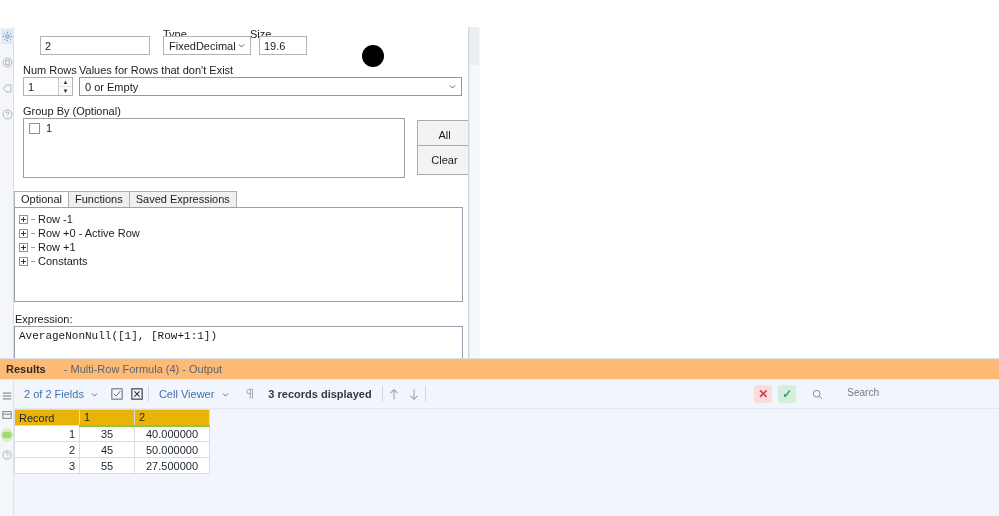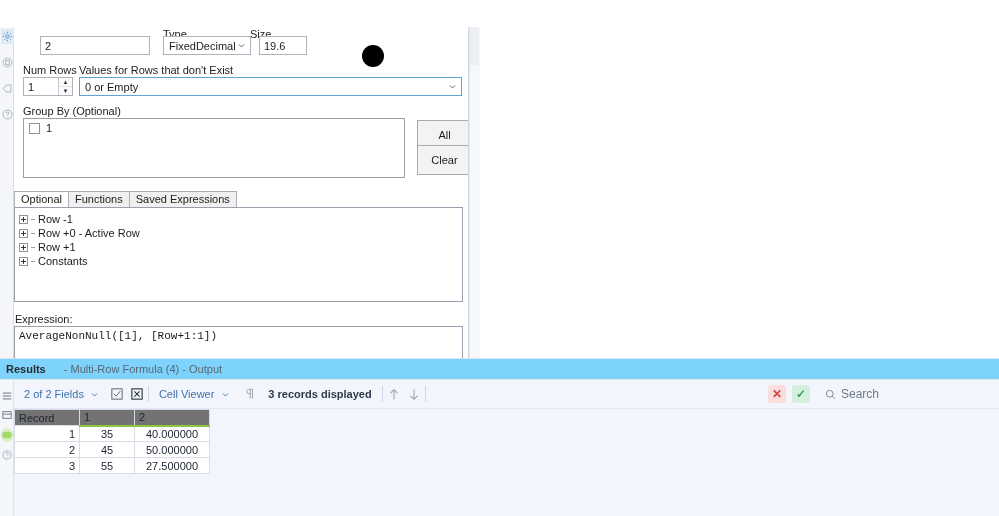--- a/index.html
+++ b/index.html
@@ -163,21 +163,21 @@
   }
 
   
   #results {
     position: absolute; left: 0; top: 358px; width: 999px; height: 158px;
     background: #f2f5fb;
     border-top: 1px solid #dbe2f0;
   }
   #results-title {
     position: absolute; left: 0; top: 0; width: 999px; height: 21px;
-    background: #7dd3fc; border-bottom: 1px solid #e2e7f2;
+    background: #fdba74; border-bottom: 1px solid #e2e7f2;
     display: flex; align-items: center; padding-left: 6px;
     font-size: 11px;
   }
   #results-title .rt-main { font-weight: bold; color: #2b2b2b; }
   #results-title .rt-sub { color: #5b6472; margin-left: 18px; }
 
   #results-rail {
     position: absolute; left: 0; top: 21px; width: 14px; height: 137px;
     background: #f4f6fa; border-right: 1px solid #dde3f0;
   }
@@ -209,40 +209,40 @@
 
   .pill {
     width: 18px; height: 18px; border-radius: 3px;
     display: flex; align-items: center; justify-content: center;
     font-size: 12px; font-weight: bold;
   }
   .pill.red { background: #fadddd; color: #d04545; }
   .pill.green { background: #d4efdc; color: #3e9b63; }
 
   .search-box {
-    display: flex; align-items: flex-start; gap: 3px;
-    font-size: 12px; color: #6f7a8a;
+    display: flex; align-items: flex-start; gap: 23px;
+    font-size: 10px; color: #6f7a8a;
   }
 
   
   #grid {
     position: absolute; left: 14px; top: 50px;
     background: #f2f5fb;
     width: 985px; height: 108px;
   }
   .grid-table { border-collapse: collapse; }
   .grid-table th, .grid-table td {
     border: 1px solid #d7dce6;
     background: #ffffff;
     font-size: 11px; color: #1c2430;
     font-weight: normal;
     height: 16px; padding: 0 4px;
     font-family: "Liberation Sans", sans-serif;
   }
-  .grid-table th { text-align: left; background: #737373; }
+  .grid-table th { text-align: left; background: #eab308; }
   .grid-table th.green-underline { border-bottom: 2px solid #8dc63f; }
   .grid-table td.num { text-align: right; }
   .grid-table td.left { text-align: center; }
 </style>
 </head>
 <body>
 
 <div id="root">
 
   <div id="top-area">

